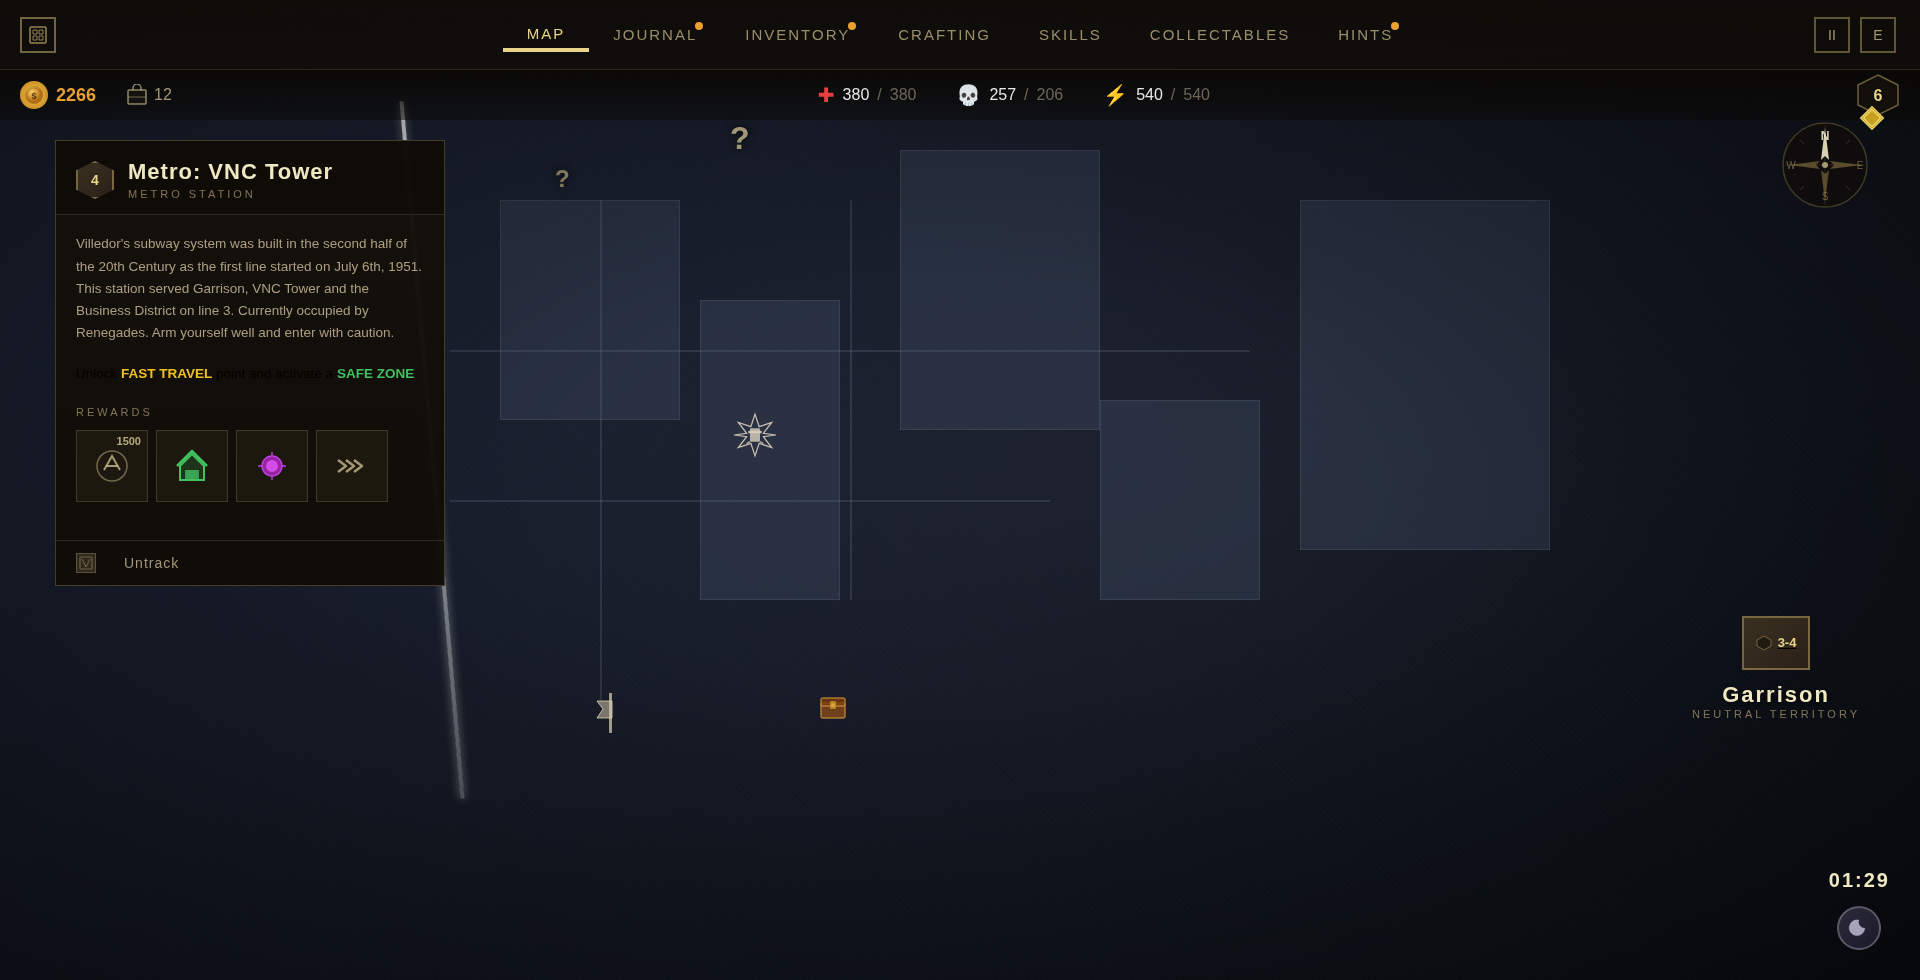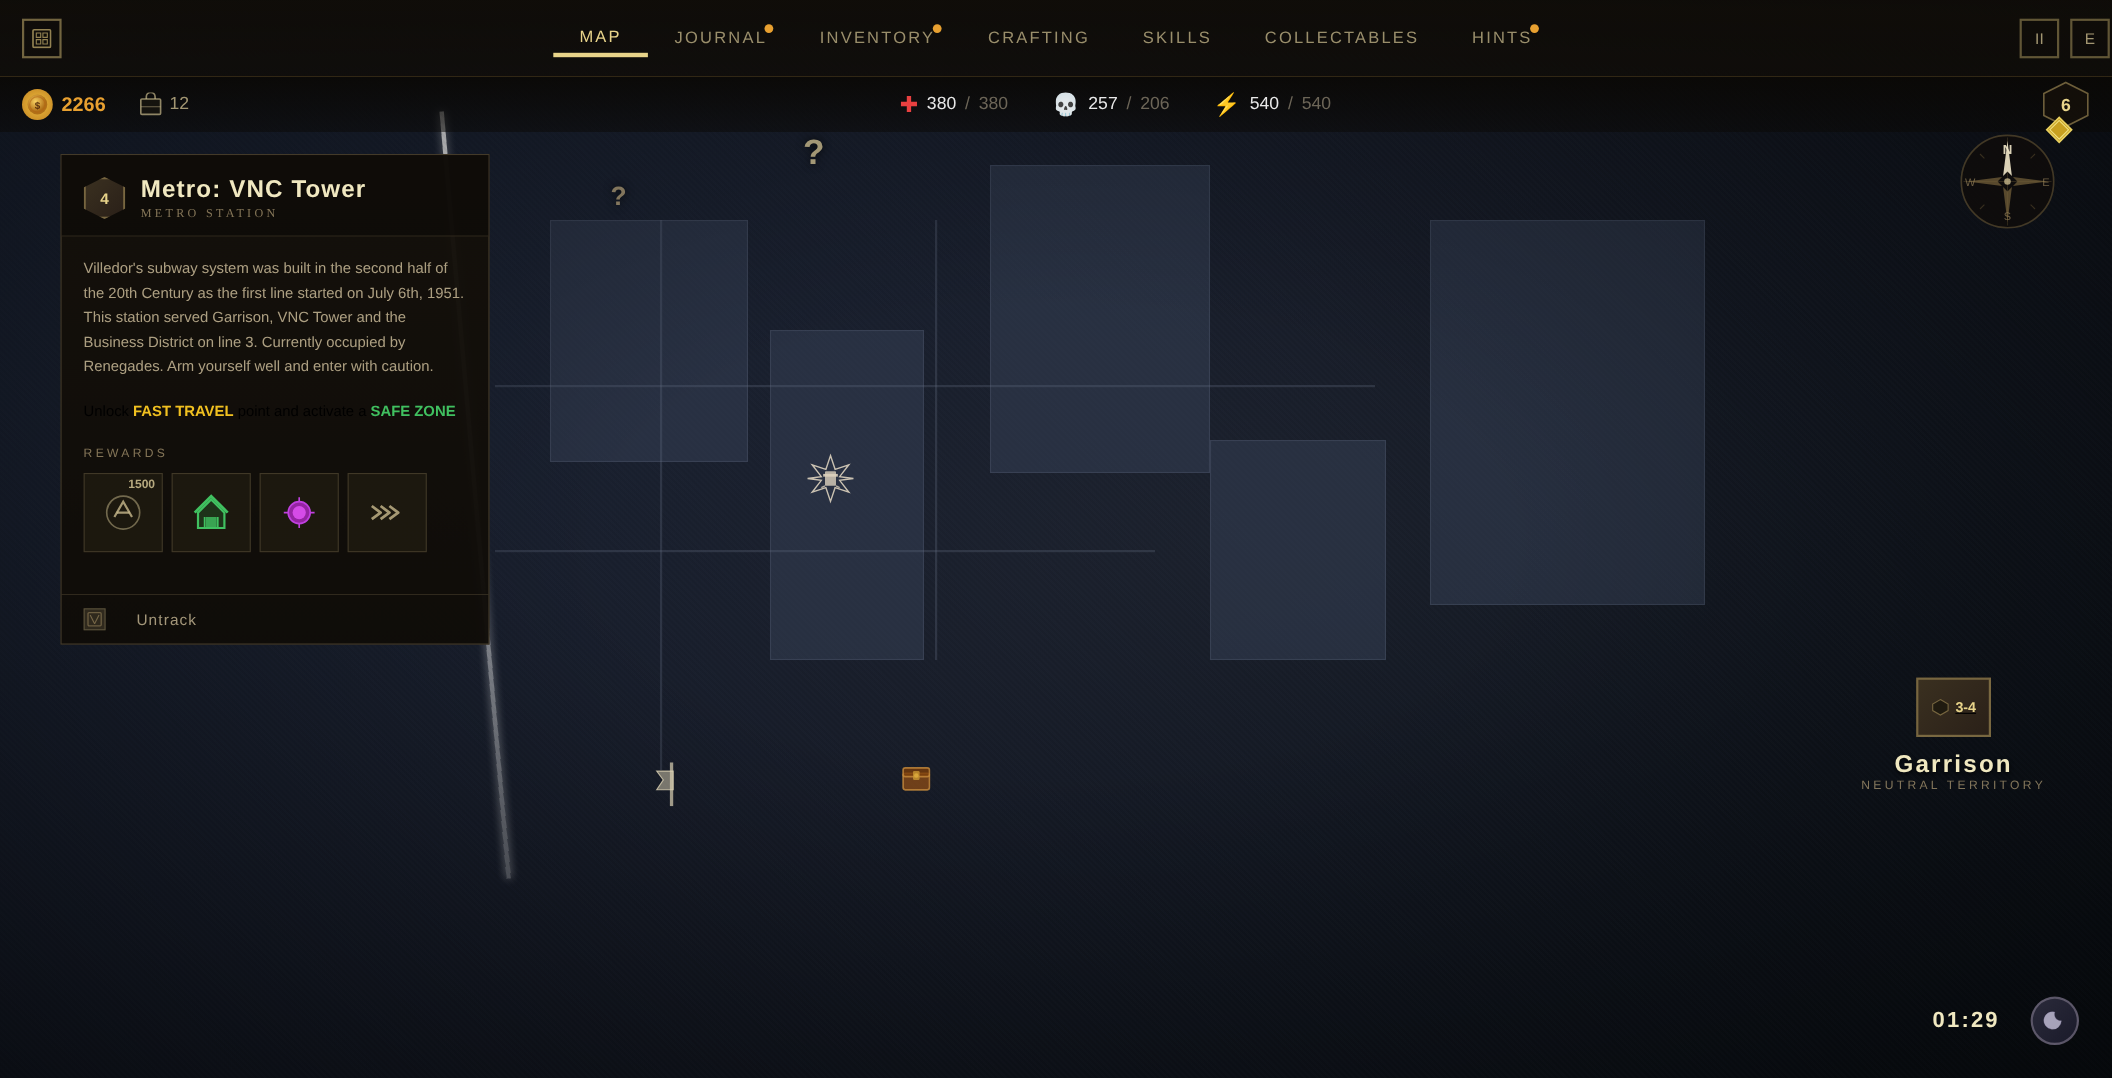--- a/index.html
+++ b/index.html
@@ -109,21 +109,21 @@
       top: 4px;
       right: 18px;
       width: 8px;
       height: 8px;
       border-radius: 50%;
       background: #e8a030;
     }
 
     .nav-right-icons {
       position: absolute;
-      right: 2px;
+      right: 24px;
       display: flex;
       gap: 10px;
       align-items: center;
     }
 
     .nav-icon-btn {
       width: 36px;
       height: 36px;
       border: 2px solid rgba(180,160,100,0.5);
       display: flex;
@@ -257,21 +257,20 @@
       letter-spacing: 1px;
       line-height: 1.2;
     }
 
     .panel-subtitle {
       color: rgba(180,160,120,0.7);
       font-size: 11px;
       letter-spacing: 3px;
       text-transform: uppercase;
       margin-top: 3px;
-      font-family: Liberation Serif, serif;
     }
 
     .panel-body {
       padding: 18px 20px;
     }
 
     .panel-description {
       color: rgba(200,185,150,0.85);
       font-size: 13.5px;
       line-height: 1.65;
@@ -432,22 +431,23 @@
       text-transform: uppercase;
     }
 
     
     #time-display {
       position: absolute;
       bottom: 30px;
       right: 30px;
       display: flex;
       align-items: center;
-      gap: 28px;
+      gap: 14px;
       z-index: 200;
+      flex-direction: column;
     }
 
     .time-text {
       color: #f0e8c0;
       font-size: 20px;
       font-weight: bold;
       letter-spacing: 2px;
     }
 
     .moon-icon {

